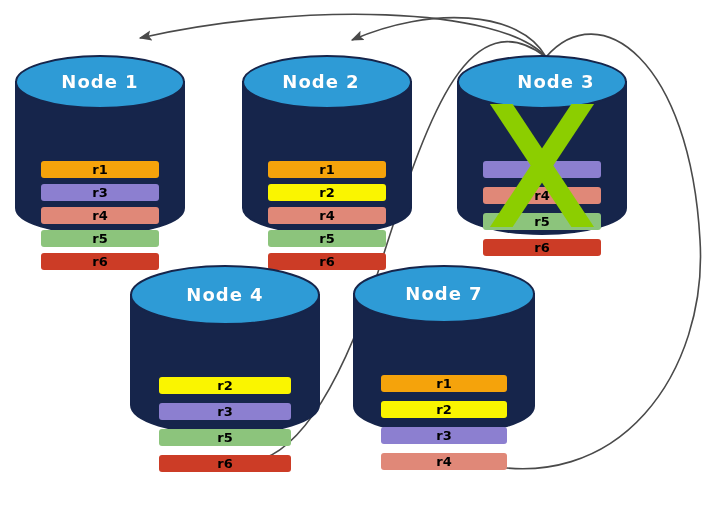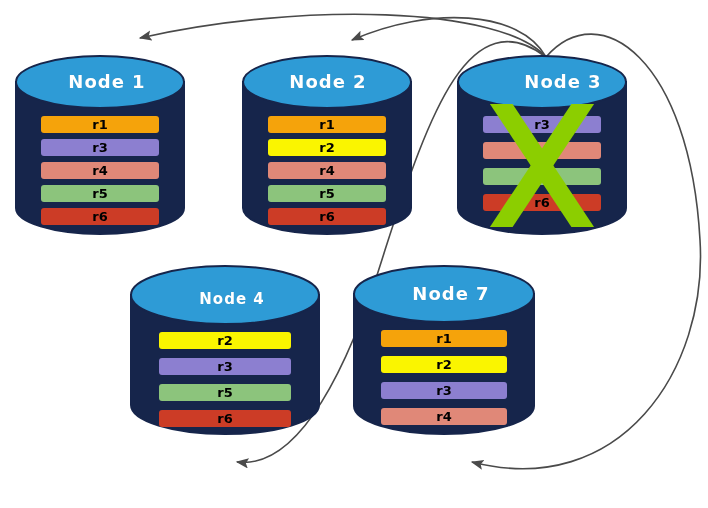--- a/index.html
+++ b/index.html
@@ -16,32 +16,31 @@
   .node-label{
     position:absolute;
     width:100%;
     text-align:center;
     color:#ffffff;
     font-weight:bold;
     font-family:"DejaVu Sans", sans-serif;
     letter-spacing:1px;
     pointer-events:none;
     text-shadow:0 0 1px rgba(0,0,0,.15);
-    padding-left:7px;
   }
   .rec{
     position:absolute;
     border-radius:3px;
     text-align:center;
     color:#000000;
     font-weight:bold;
     font-family:"DejaVu Sans", sans-serif;
     line-height:1;
     box-sizing:border-box;
-    display:flex;align-items:center;justify-content:center;
+    display:flex;align-items:center;justify-content:center;margin-top:45px;
   }
   .xmark{position:absolute;pointer-events:none;}
 </style>
 </head>
 <body>
 
 <div id="canvas">
 
   <svg id="arrows" viewBox="0 0 708 508" xmlns="http://www.w3.org/2000/svg">
     <defs>
@@ -126,21 +125,21 @@
           <polygon points="31.92,48.06 54.6,48.06 136.08,170.88 113.4,170.88"></polygon>
           <polygon points="136.08,48.06 113.4,48.06 31.92,170.88 54.6,170.88"></polygon>
         </g>
       </svg>
     </div>
     <div class="node" style="left: 131px; top: 266px; width: 188px; height: 168px;">
       <svg width="188" height="168" viewBox="0 0 188 168">
         <path d="M0,29 L0,139 A94,29 0 0 0 188,139 L188,29 Z" fill="#16254B" stroke="#16254B" stroke-width="2"></path>
         <ellipse cx="94" cy="29" rx="94" ry="29" fill="#2E9BD6" stroke="#16254B" stroke-width="2"></ellipse>
       </svg>
-      <div class="node-label" style="top: 24px; font-size: 15px;">Node  4</div>
+      <div class="node-label" style="top: 18px; font-size: 18px;">Node  4</div>
       <div class="rec" style="left: 28px; top: 66px; width: 132px; height: 17px; background: rgb(250, 245, 0); font-size: 13px; color: rgb(0, 0, 0);">
         <span>r2</span>
       </div>
       <div class="rec" style="left: 28px; top: 92px; width: 132px; height: 17px; background: rgb(140, 127, 208); font-size: 13px; color: rgb(0, 0, 0);">
         <span>r3</span>
       </div>
       <div class="rec" style="left: 28px; top: 118px; width: 132px; height: 17px; background: rgb(140, 196, 124); font-size: 13px; color: rgb(0, 0, 0);">
         <span>r5</span>
       </div>
       <div class="rec" style="left: 28px; top: 144px; width: 132px; height: 17px; background: rgb(204, 60, 38); font-size: 13px; color: rgb(0, 0, 0);">

